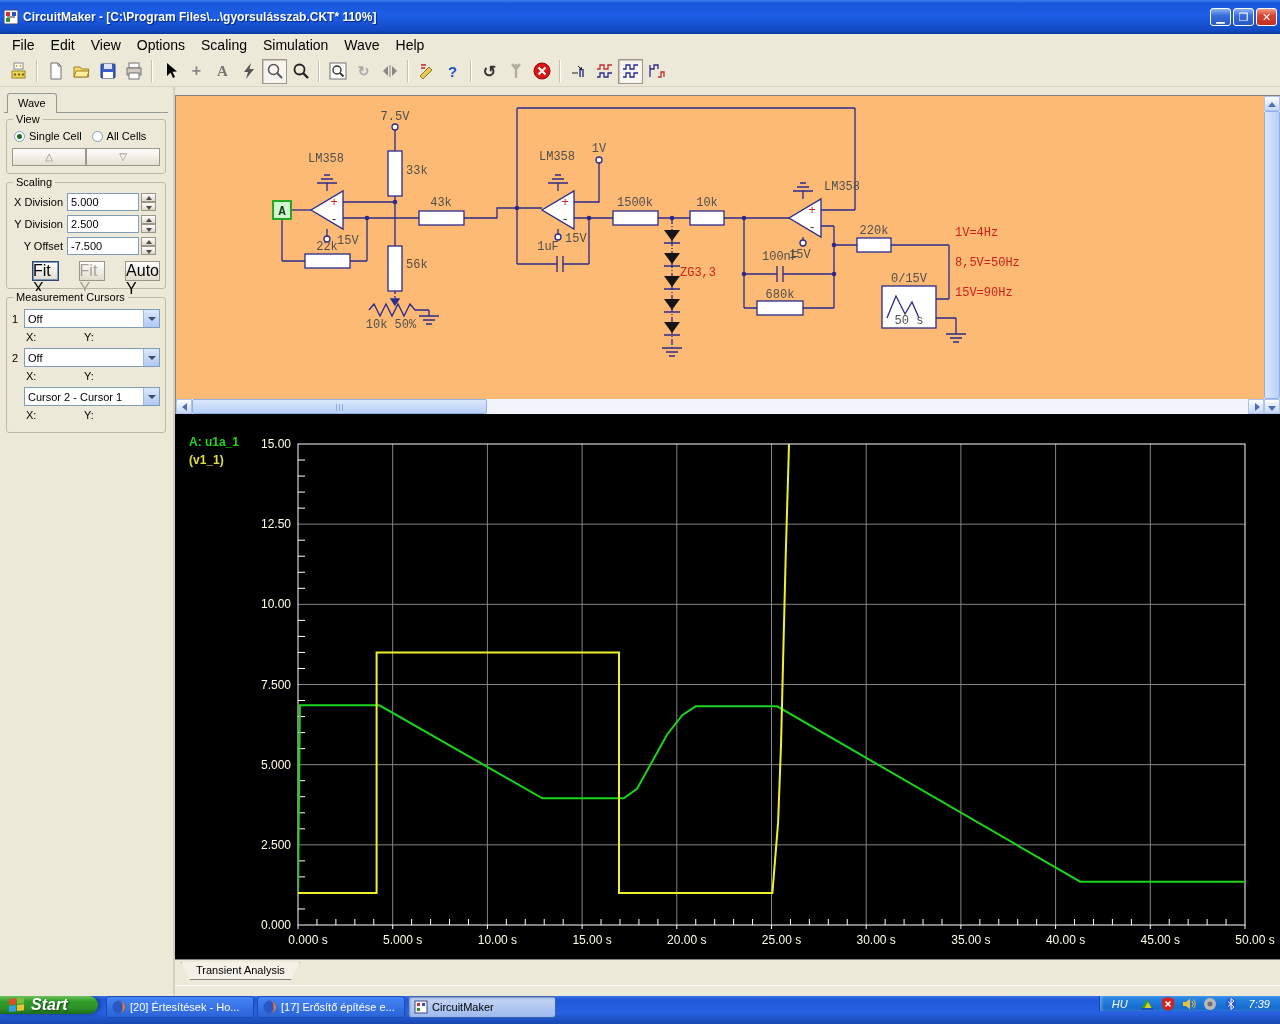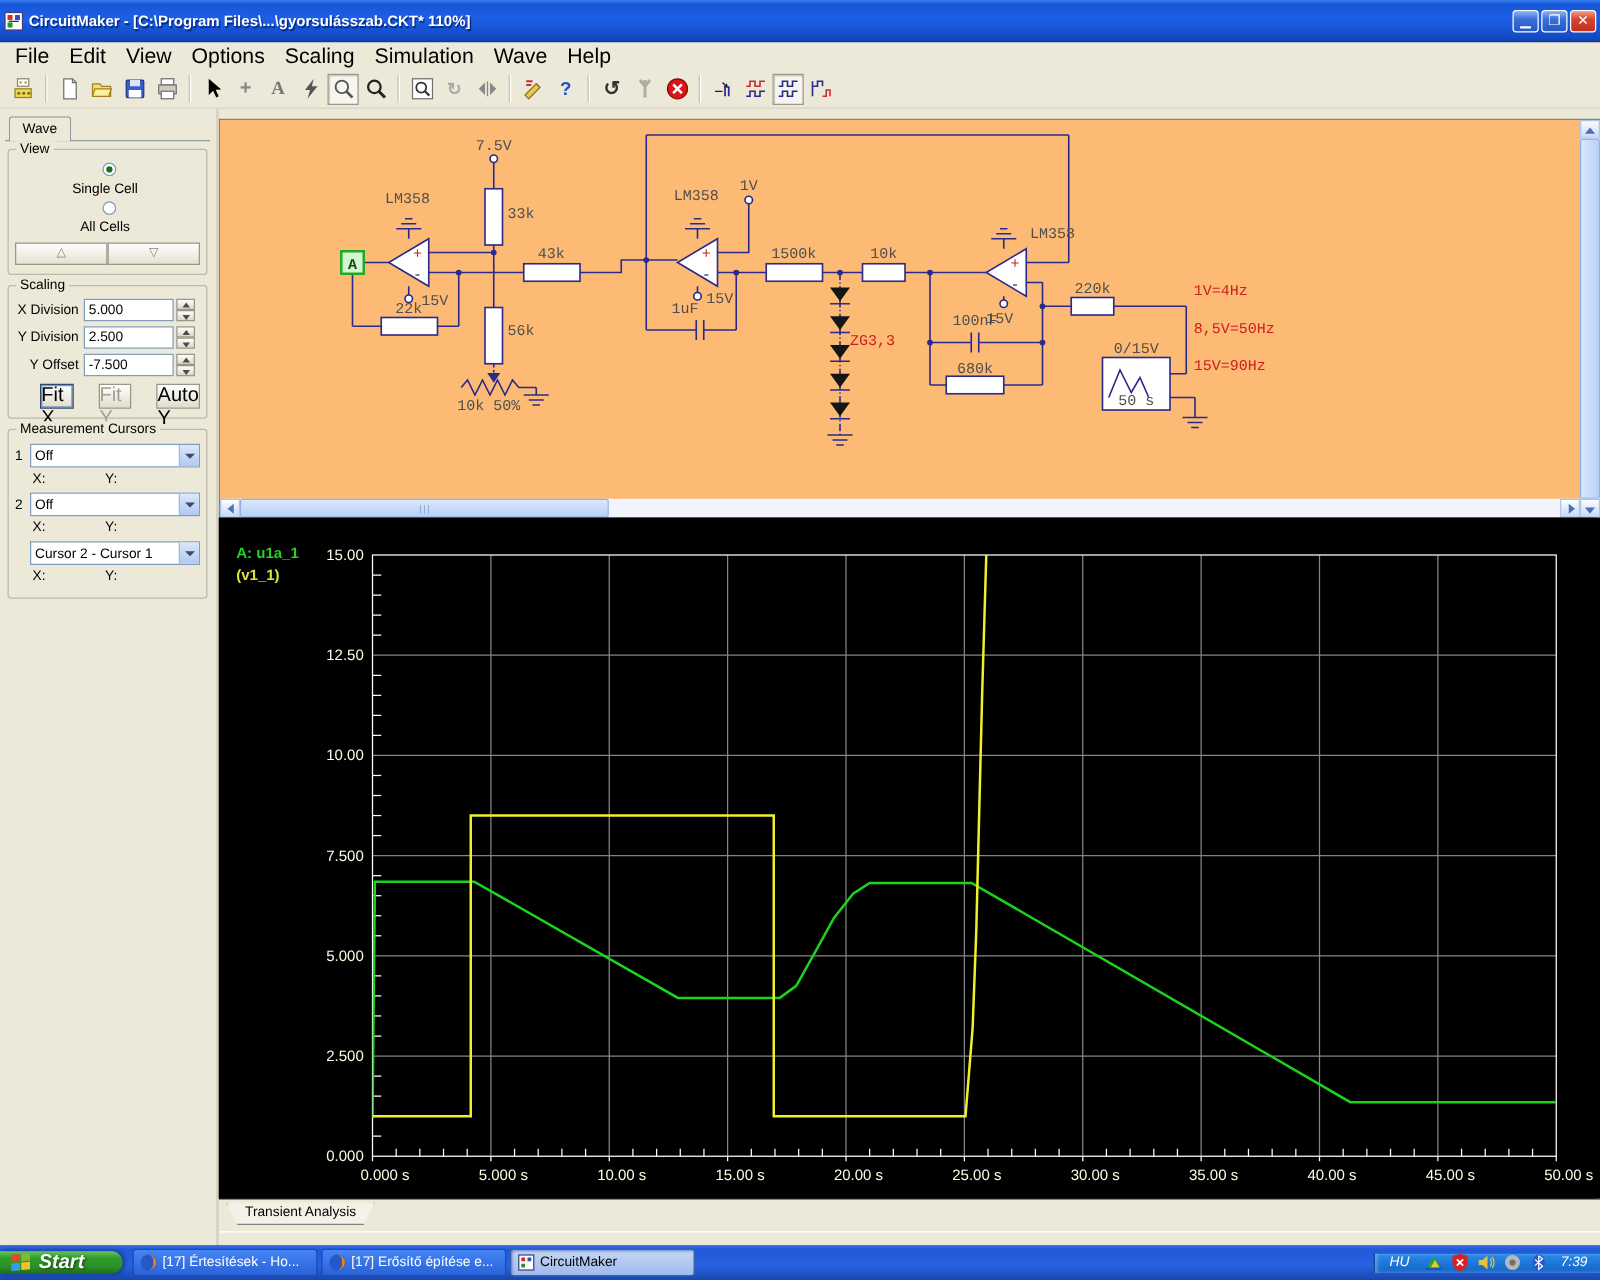--- a/index.html
+++ b/index.html
@@ -11,40 +11,40 @@
     display:flex; align-items:center; padding:0 3px; flex:0 0 auto; }
   .titlebar .appicon { width:16px; height:16px; margin-right:4px; flex:0 0 auto; }
   .titlebar .title { color:#fff; font-weight:bold; font-size:12px; text-shadow:1px 1px 1px #00247d; white-space:nowrap; flex:1; }
   .winbtns { display:flex; gap:2px; }
   .winbtn { width:21px; height:18px; border-radius:3px; border:1px solid #fff;
     background:linear-gradient(180deg,#8db4f2,#3a6fd8 40%,#2458c8); color:#fff; font-size:11px; line-height:16px; text-align:center; }
   .winbtn.close { background:linear-gradient(180deg,#f0a088,#d84432 40%,#c03020); }
 
   
   .menubar { height:22px; background:#ece9d8; display:flex; align-items:center; padding-left:4px; border-bottom:1px solid #ece9d8; flex:0 0 auto; }
-  .menu-item { font-size:17px; color:#000; padding:3px 8px; }
+  .menu-item { font-size:14px; color:#000; padding:3px 8px; }
 
   
   .toolbar { height:31px; background:#ece9d8; display:flex; align-items:center; padding-left:6px; gap:1px; flex:0 0 auto; border-bottom:1px solid #d8d4c8; }
   .tb-btn { width:25px; height:25px; display:flex; align-items:center; justify-content:center; background:transparent; }
   .tb-btn.pressed { background:#f6f5ef; border:1px solid #9a9789; box-shadow:inset 1px 1px 1px #c9c5b5; }
   .tb-sep { width:2px; height:22px; border-left:1px solid #c6c3b3; border-right:1px solid #fff; margin:0 4px; }
   .tb-glyph { font-size:14px; color:#555; font-weight:bold; }
 
   
   .content { flex:1; display:flex; min-height:0; }
 
   
   .sidepanel { width:175px; background:#ece9d8; border-right:2px solid #d4d0c0; padding:6px 5px 0 4px; font-size:11px; flex:0 0 auto; position:relative; }
   .panel-tab { display:inline-block; background:#ece9d8; border:1px solid #919b9c; border-bottom:none; border-radius:3px 3px 0 0;
     padding:3px 10px 4px 10px; font-size:11px; margin-left:3px; position:relative; z-index:2; }
   .panel-tab-line { height:1px; background:#919b9c; margin-top:-1px; margin-bottom:6px; }
   .groupbox { border:1px solid #bcb9a8; border-radius:3px; margin:0 2px 8px 2px; padding:6px 5px 7px 5px; position:relative; }
   .groupbox .gb-title { position:absolute; top:-7px; left:6px; background:#ece9d8; padding:0 3px; font-size:11px; color:#000; }
-  .radio-row { display:flex; align-items:center; gap:4px; margin:4px 0 6px 2px;flex-direction:column; }
+  .radio-row { display:flex; align-items:center; gap:4px; margin:4px 0 6px 2px; }
   .radio { width:11px; height:11px; border-radius:50%; border:1px solid #7f9db9; background:#fff; position:relative; flex:0 0 auto; }
   .radio.sel::after { content:""; position:absolute; left:2px; top:2px; width:5px; height:5px; border-radius:50%; background:#1c6e1c; }
   .radio-lbl { margin-right:6px; }
   .updown-row { display:flex; }
   .ud-btn { flex:1; height:18px; border:1px solid #9a9789; background:linear-gradient(180deg,#fefefe,#e4e1d2); text-align:center; line-height:16px; color:#8a8675; font-size:10px; }
   .scale-row { display:flex; align-items:center; margin:4px 0; }
   .scale-lbl { width:55px; text-align:right; padding-right:4px; }
   .scale-field { width:72px; height:18px; border:1px solid #7f9db9; background:#fff; font-size:11px; padding:1px 3px; font-family:"Liberation Sans",sans-serif; }
   .spin { display:flex; flex-direction:column; margin-left:2px; }
   .spin-b { width:15px; height:9px; border:1px solid #9a9789; background:linear-gradient(180deg,#fefefe,#dcd8c8); position:relative; }
@@ -87,21 +87,21 @@
   
   .waveview { height:545px; background:#000; flex:0 0 auto; position:relative; }
 
   
   .tabstrip { height:26px; background:#ece9d8; border-top:1px solid #848284; display:flex; align-items:flex-start; padding:2px 0 0 6px; flex:0 0 auto; }
   .sheet-tab { background:#f4f2e8; border:1px solid #848284; border-top:none; padding:2px 14px 3px 14px; font-size:11px;
      clip-path:polygon(0 0,100% 0,calc(100% - 9px) 100%,9px 100%); }
   .statusrow { flex:1; background:#ece9d8; border-top:1px solid #fff; }
 
   
-  .taskbar { height:28px; background:linear-gradient(180deg,#3a74ec 0%,#2159d8 12%,#2862e2 60%,#1747ae 100%); display:flex; align-items:center; flex:0 0 auto; }
+  .taskbar { height:28px; background:linear-gradient(180deg,#3a74ec 0%,#2159d8 12%,#2862e2 60%,#1747ae 100%); display:flex; align-items:flex-start; flex:0 0 auto; }
   .startbtn { width:98px; background:linear-gradient(180deg,#6cc45c 0%,#2f9c2a 30%,#2d8f28 70%,#1d6c1a 100%); border-radius:0 12px 12px 0;
      display:flex; align-items:center; padding-left:8px; gap:5px; box-shadow:2px 0 4px rgba(0,0,0,.4); }
   .startbtn .stxt { color:#fff; font-size:16px; font-weight:bold; font-style:italic; text-shadow:1px 1px 2px #14430f; }
   .taskitems { flex:1; display:flex; align-items:center; gap:3px; padding-left:8px; }
   .taskitem { width:148px; height:22px; background:linear-gradient(180deg,#4585f5,#2a63d8); border-radius:3px; border:1px solid #1c4bb4;
      color:#fff; font-size:11px; display:flex; align-items:center; gap:4px; padding:0 5px; white-space:nowrap; overflow:hidden; }
   .taskitem.active { background:linear-gradient(180deg,#c6d6f5,#9ebbee); color:#000; border:1px solid #3a62b0; box-shadow:inset 1px 1px 2px #6e8fc8; }
   .tray { background:linear-gradient(180deg,#2a8ae8,#1165c8); display:flex; align-items:center; padding:0 10px 0 12px; gap:6px; border-left:1px solid #1048a0; box-shadow:inset 2px 0 3px rgba(255,255,255,.3);font-style:italic; }
   .tray .lang { color:#fff; font-size:11px; margin-right:6px; }
   .tray .clock { color:#fff; font-size:11px; margin-left:4px; }
@@ -654,21 +654,21 @@
           </g>
       </svg>
       <span class="stxt">Start</span>
     </div>
     <div class="taskitems" id="taskitems">
         <div class="taskitem">
           <svg width="14" height="14" viewBox="0 0 14 14">
             <circle cx="7" cy="7" r="6.5" fill="#2858c8"></circle>
             <path d="M7 1 A6 6 0 0 1 13 7 A6 6 0 0 1 7 13 A4.5 4.5 0 0 0 10.5 7 A4.5 4.5 0 0 0 7 1" fill="#f08020"></path>
           </svg>
-          <span>[17] Értesítések - Ho...</span>
+          <span>[20] Értesítések - Ho...</span>
         </div>
         <div class="taskitem">
           <svg width="14" height="14" viewBox="0 0 14 14">
             <circle cx="7" cy="7" r="6.5" fill="#2858c8"></circle>
             <path d="M7 1 A6 6 0 0 1 13 7 A6 6 0 0 1 7 13 A4.5 4.5 0 0 0 10.5 7 A4.5 4.5 0 0 0 7 1" fill="#f08020"></path>
           </svg>
           <span>[17] Erősítő építése e...</span>
         </div>
         <div class="taskitem active">
           <svg width="14" height="14" viewBox="0 0 14 14">

